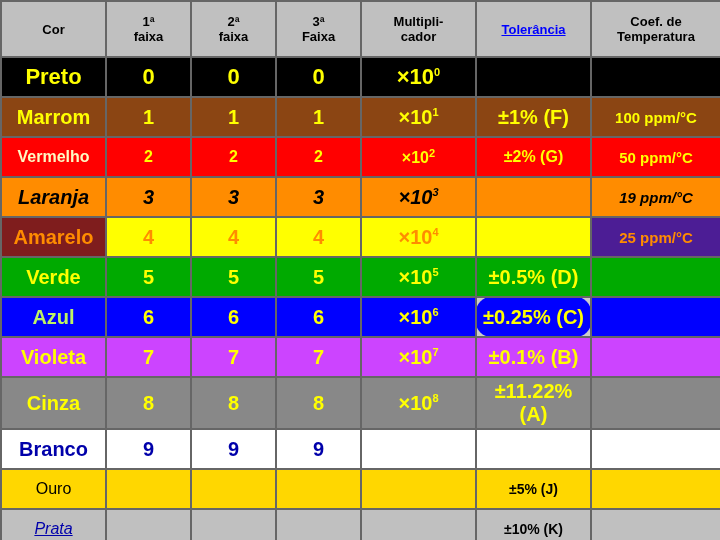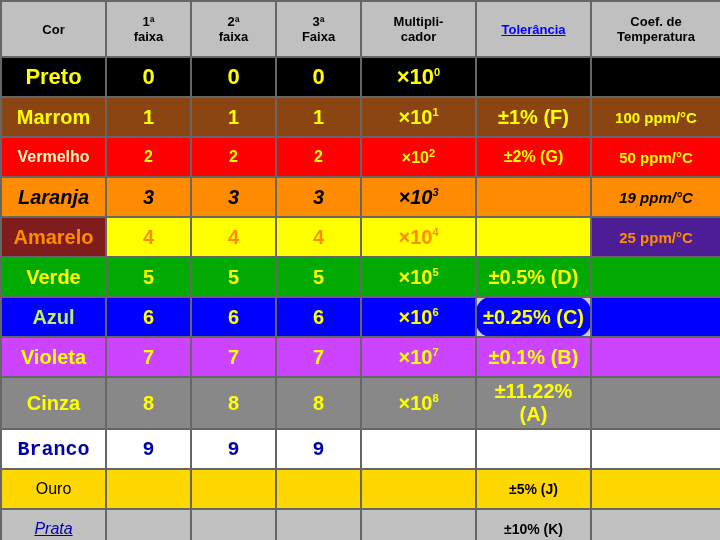--- a/index.html
+++ b/index.html
@@ -45,21 +45,21 @@
     
     tr.row-preto td { background: #000000; color: #ffff00; font-size: 22px; font-weight: bold; }
     tr.row-marrom td { background: #8B4513; color: #ffff00; font-size: 20px; font-weight: bold; }
     tr.row-vermelho td { background: #ff0000; color: #ffff00; font-size: 16px; font-weight: bold; }
     tr.row-laranja td { background: #ff8c00; color: #000000; font-size: 20px; font-weight: bold; font-style: italic; }
     tr.row-amarelo td { background: #ffff00; color: #ff8c00; font-size: 20px; font-weight: bold; }
     tr.row-verde td { background: #00aa00; color: #ffff00; font-size: 20px; font-weight: bold; }
     tr.row-azul td { background: #0000ff; color: #ffff00; font-size: 20px; font-weight: bold; }
     tr.row-violeta td { background: #cc44ff; color: #ffff00; font-size: 20px; font-weight: bold; }
     tr.row-cinza td { background: #888888; color: #ffff00; font-size: 20px; font-weight: bold; text-align: center; }
-    tr.row-branco td { background: #ffffff; color: #0000aa; font-size: 20px; font-weight: bold; font-family: Liberation Mono, monospace; }
+    tr.row-branco td { background: #ffffff; color: #0000aa; font-size: 20px; font-weight: bold; }
     tr.row-ouro td { background: #ffd700; }
     tr.row-prata td { background: #c0c0c0; }
     tr.row-semcor td { background: #c0c0c0; }
 
     
     tr.row-preto td.color-name { background: #000000; color: #ffff00; }
     tr.row-marrom td.color-name { background: #8B4513; color: #ffff00; }
     tr.row-vermelho td.color-name { background: #ff0000; color: #fef9c3; }
     tr.row-laranja td.color-name { background: #ff8c00; color: #000000; }
     tr.row-amarelo td.color-name { background: #7f1d1d; color: #ff8c00; }

